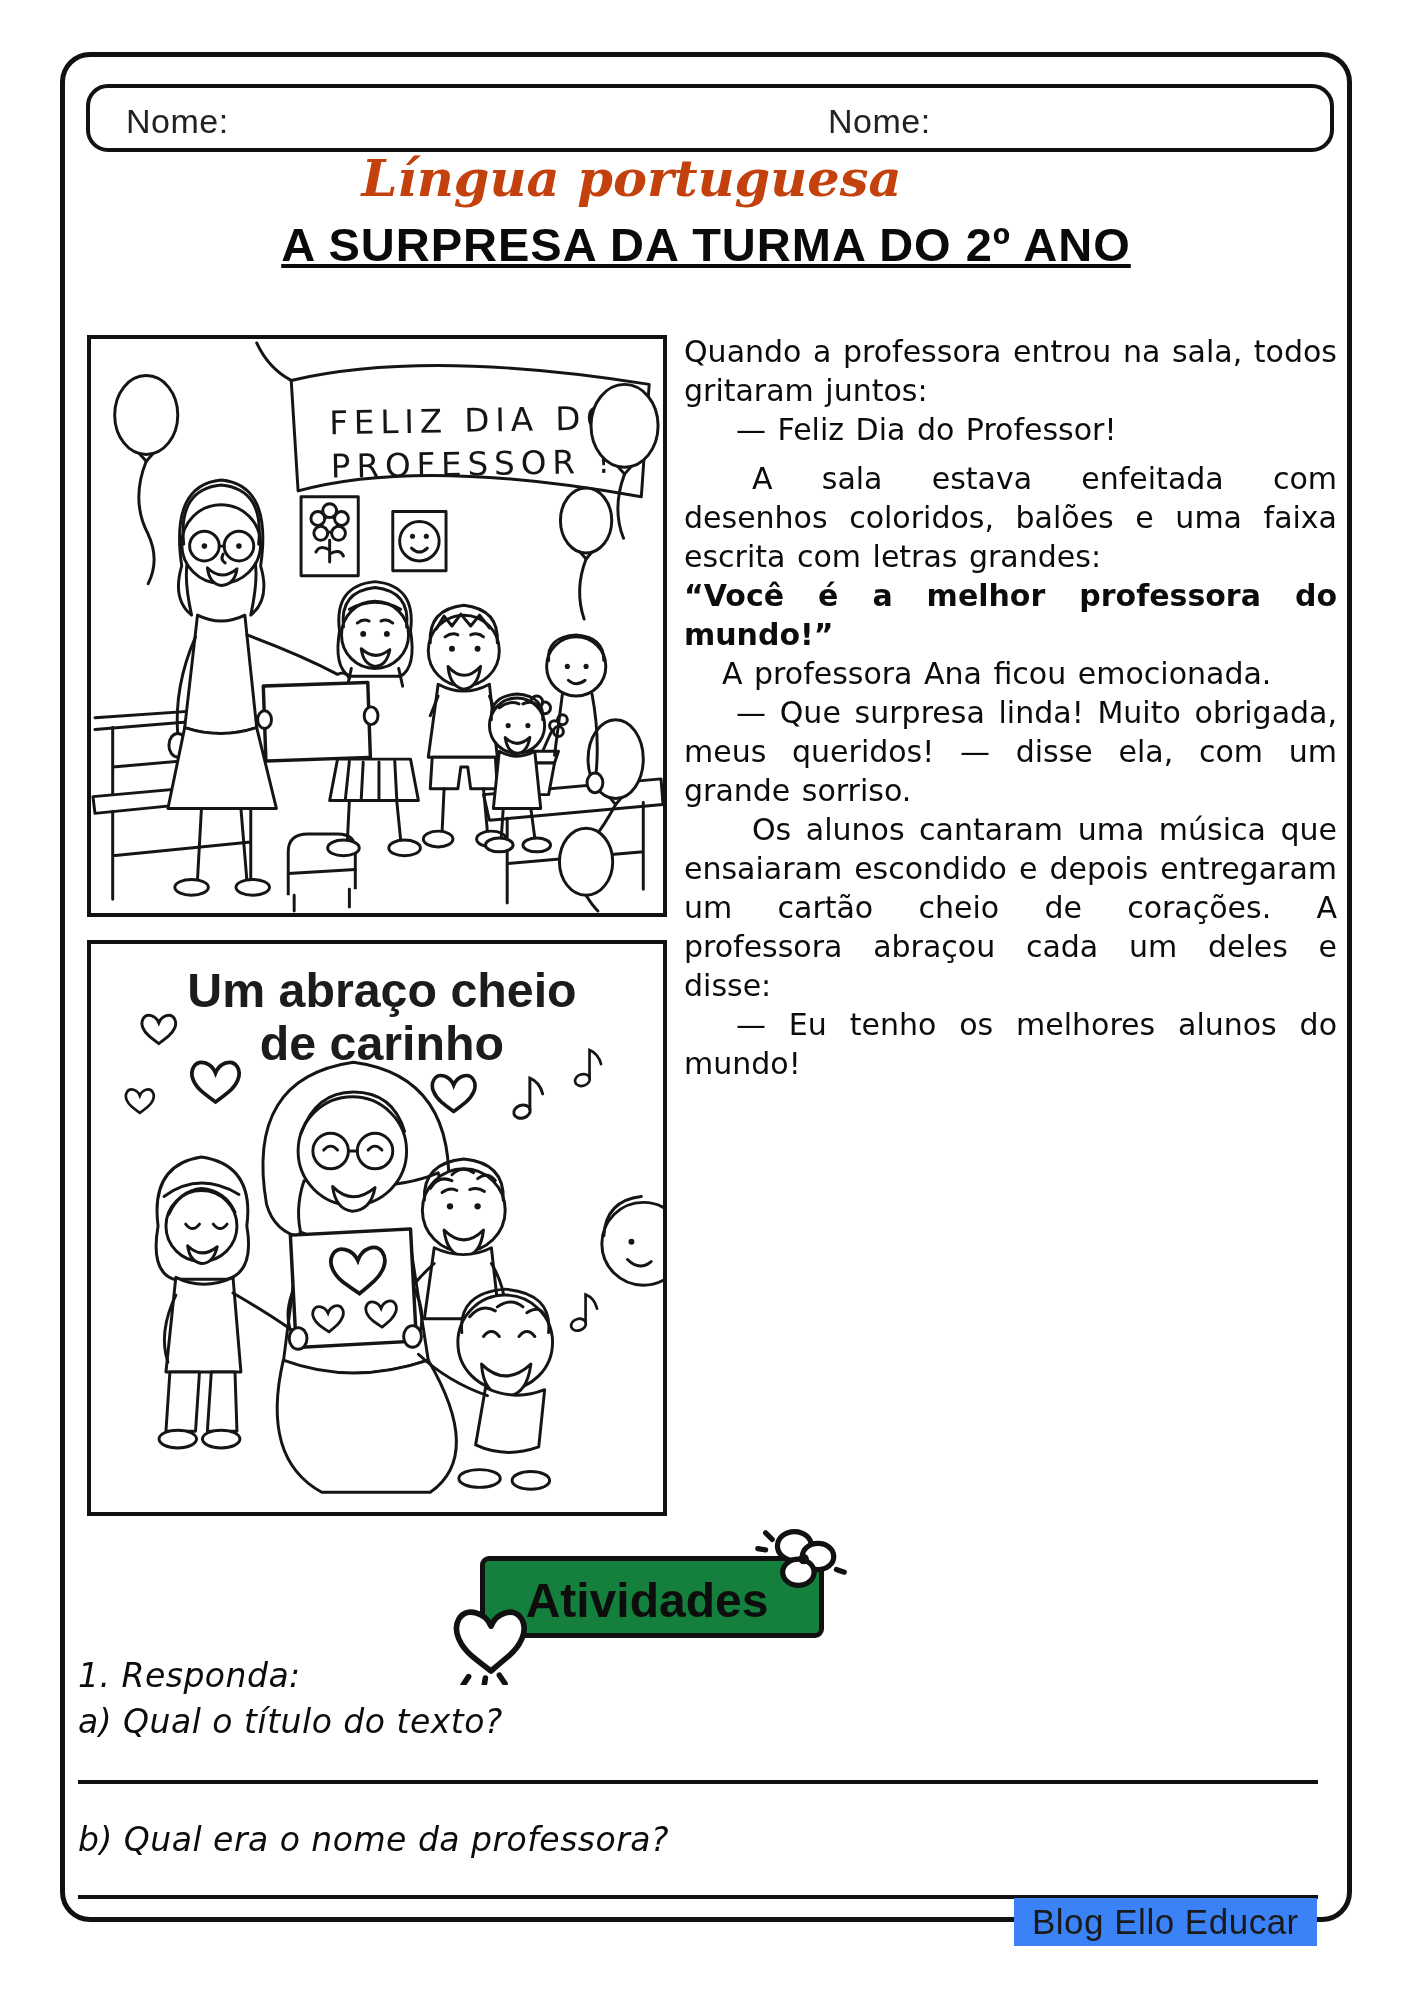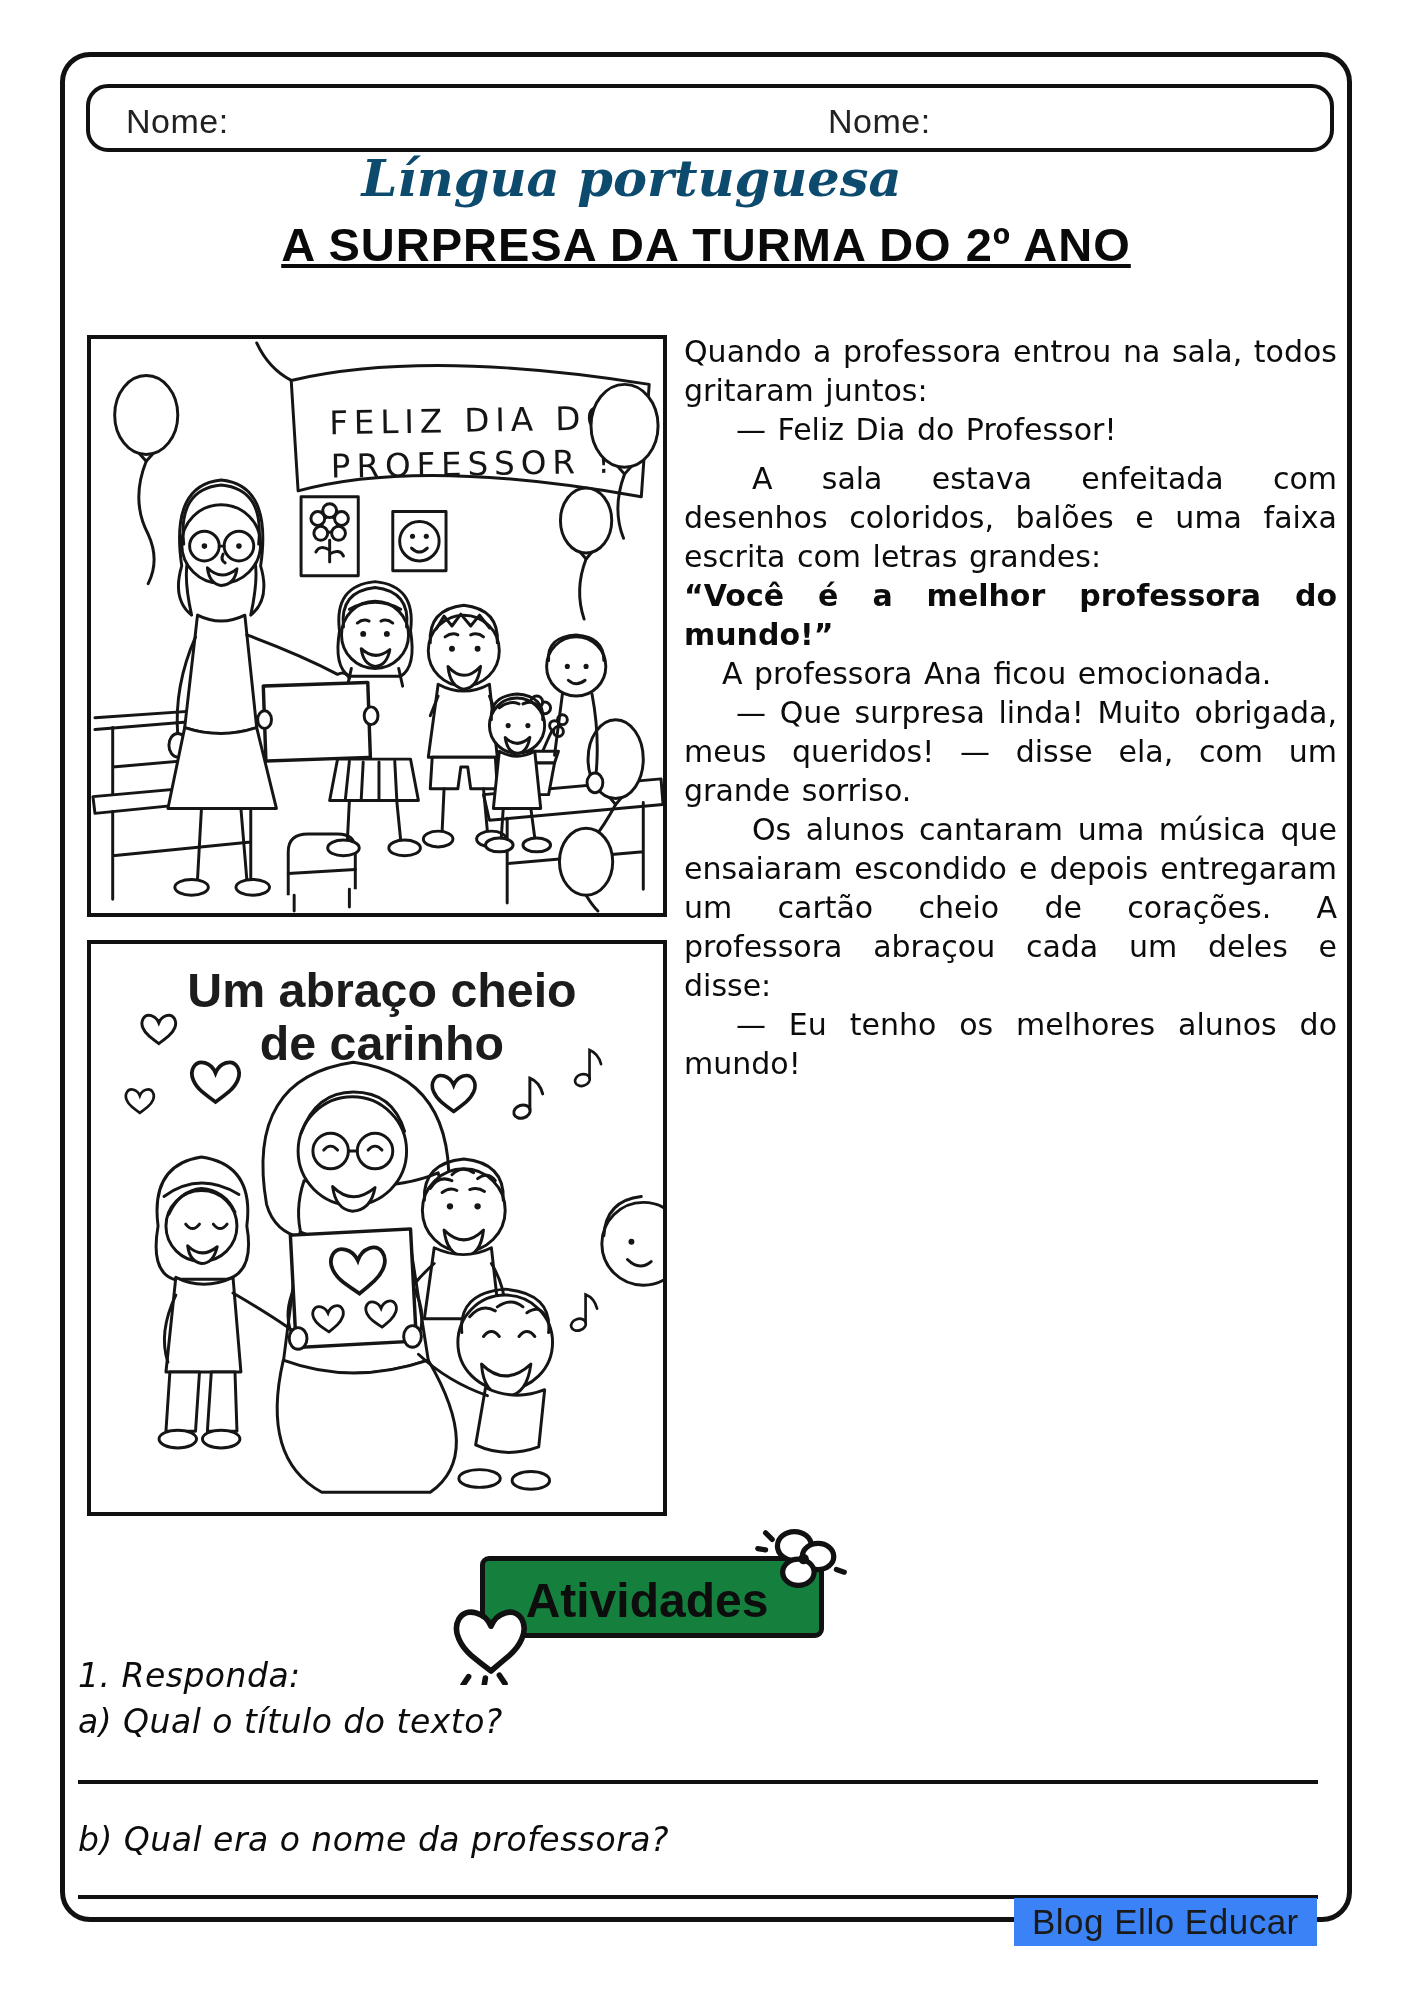--- a/index.html
+++ b/index.html
@@ -29,21 +29,21 @@
   .lbl-nome { left:36px; }
   .lbl-data { left:738px; }
   .blank { position:absolute; top:8px; height:48px; }
   .blank-nome { left:140px; width:560px; }
   .blank-data { left:838px; width:380px; }
 
   
   .subject-title {
     left:60px; top:148px; width:1143px; text-align:center;
     font-family:"DejaVu Serif", serif; font-style:italic; font-weight:bold;
-    font-size:51px; color:#0c4a6e;
+    font-size:51px; color:#c2410c;
   }
   .main-title {
     left:60px; top:217px; width:1292px; text-align:center;
     font-weight:bold; font-size:47px; letter-spacing:1px; color:#0a0a0a;text-decoration:underline;
   }
 
   
   .illus {
     background:#fff; border:4px solid #111; overflow:hidden;
   }

